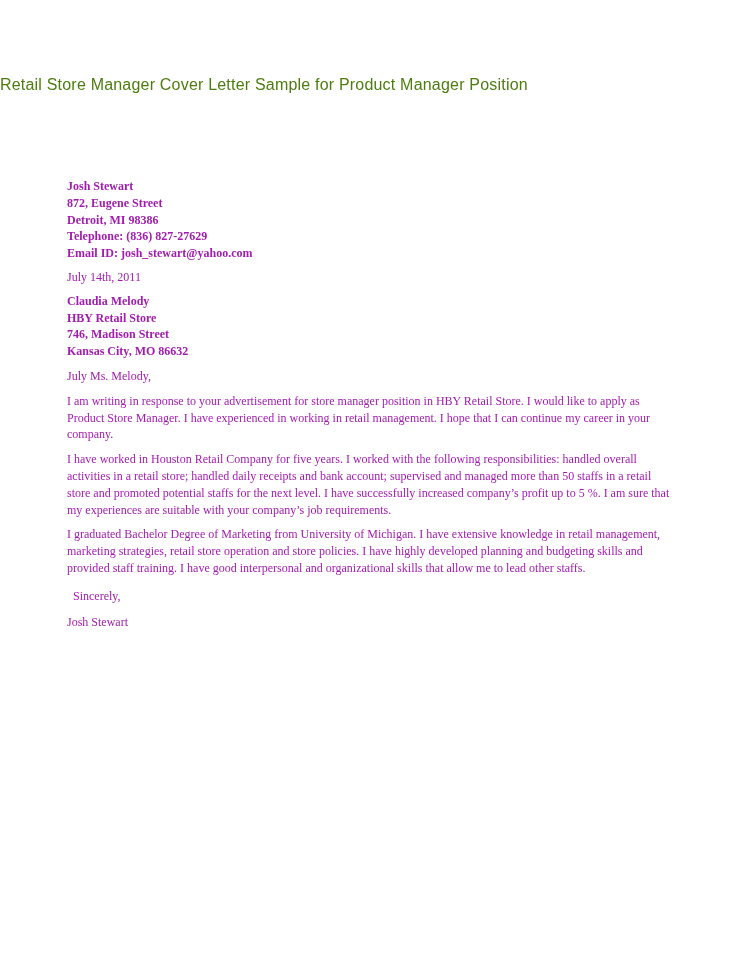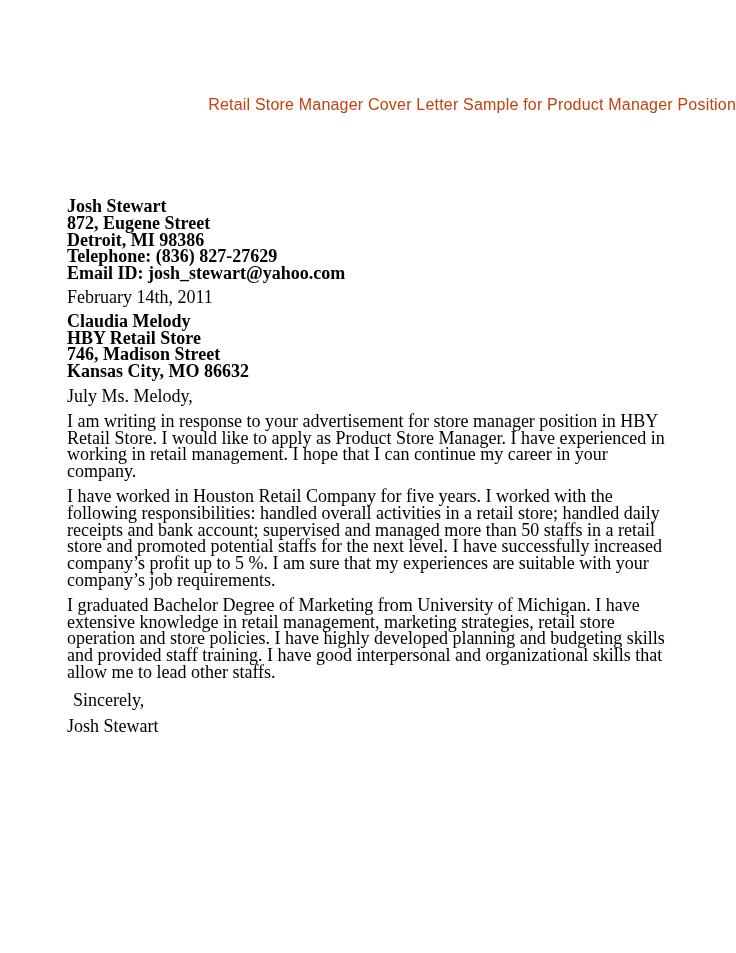--- a/index.html
+++ b/index.html
@@ -9,34 +9,34 @@
   }
   .page {
     position: relative;
     width: 736px;
     height: 953px;
     background: #ffffff;
     overflow: hidden;
     color: #1a1a1a;
   }
   .doc-title {
-    padding-top: 96px;
-    text-align: right;
+    padding-top: 76px;
+    text-align: left;
     font-family: "Liberation Sans", sans-serif;
     font-size: 16px;
     font-weight: 400;
     letter-spacing: 0.2px;
-    color: #c2410c;
+    color: #4d7c0f;
   }
   .content {
     margin: 0 64px 0 67px;
     font-family: "Liberation Serif", serif;
-    font-size: 18px;
+    font-size: 12px;
     line-height: 16.8px;
-    color: #000000;
+    color: #a21caf;
   }
   .sender-block {
     margin-top: 84px;
     font-weight: 700;
   }
   .date-line {
     margin-top: 7px;
   }
   .recipient-block {
     margin-top: 7px;
@@ -66,21 +66,21 @@
   <div class="content">
 
     <div class="sender-block">
       <div>Josh Stewart</div>
       <div>872, Eugene Street</div>
       <div>Detroit, MI 98386</div>
       <div>Telephone: (836) 827-27629</div>
       <div>Email ID: josh_stewart@yahoo.com</div>
     </div>
 
-    <div class="date-line">February 14th, 2011</div>
+    <div class="date-line">July 14th, 2011</div>
 
     <div class="recipient-block">
       <div>Claudia Melody</div>
       <div>HBY Retail Store</div>
       <div>746, Madison Street</div>
       <div>Kansas City, MO 86632</div>
     </div>
 
     <div class="salutation">July Ms. Melody,</div>
 

